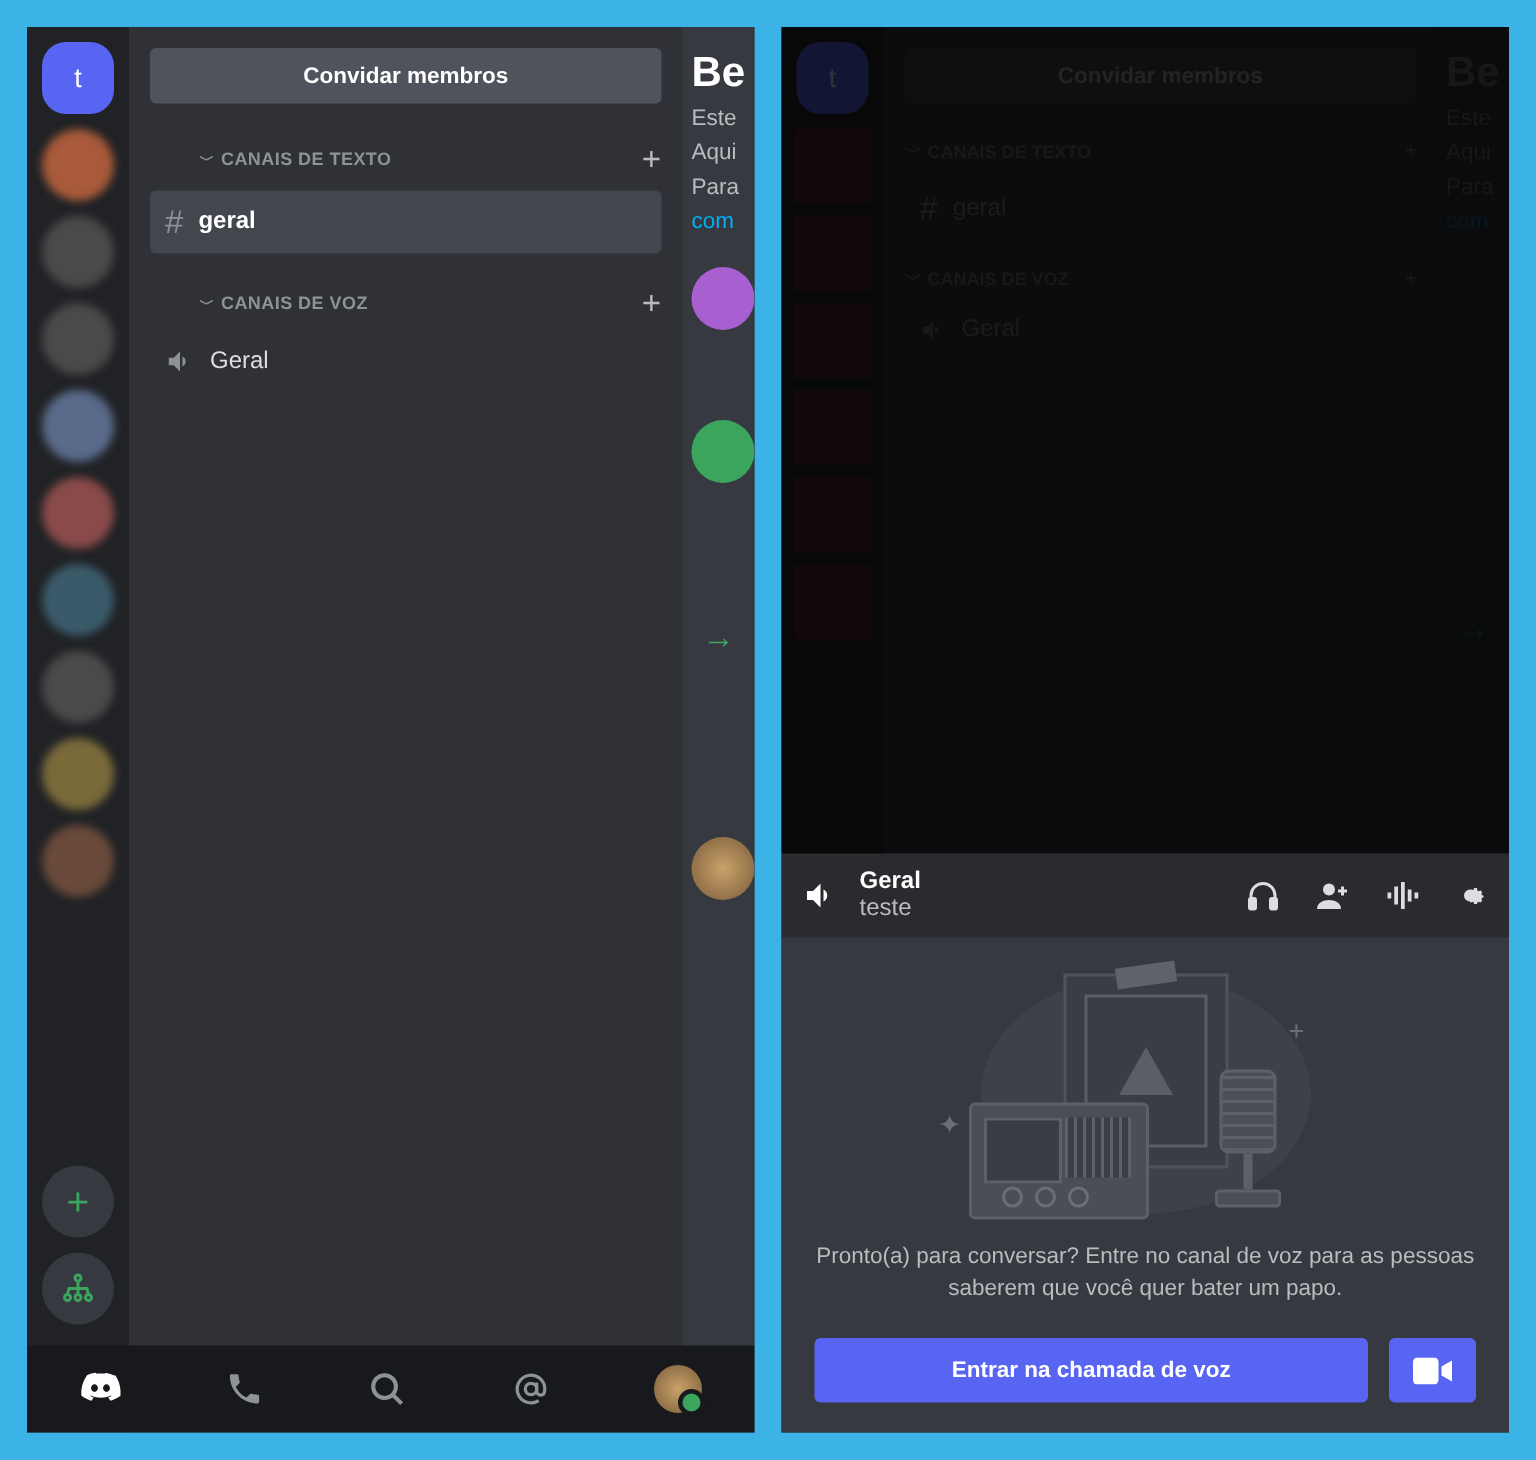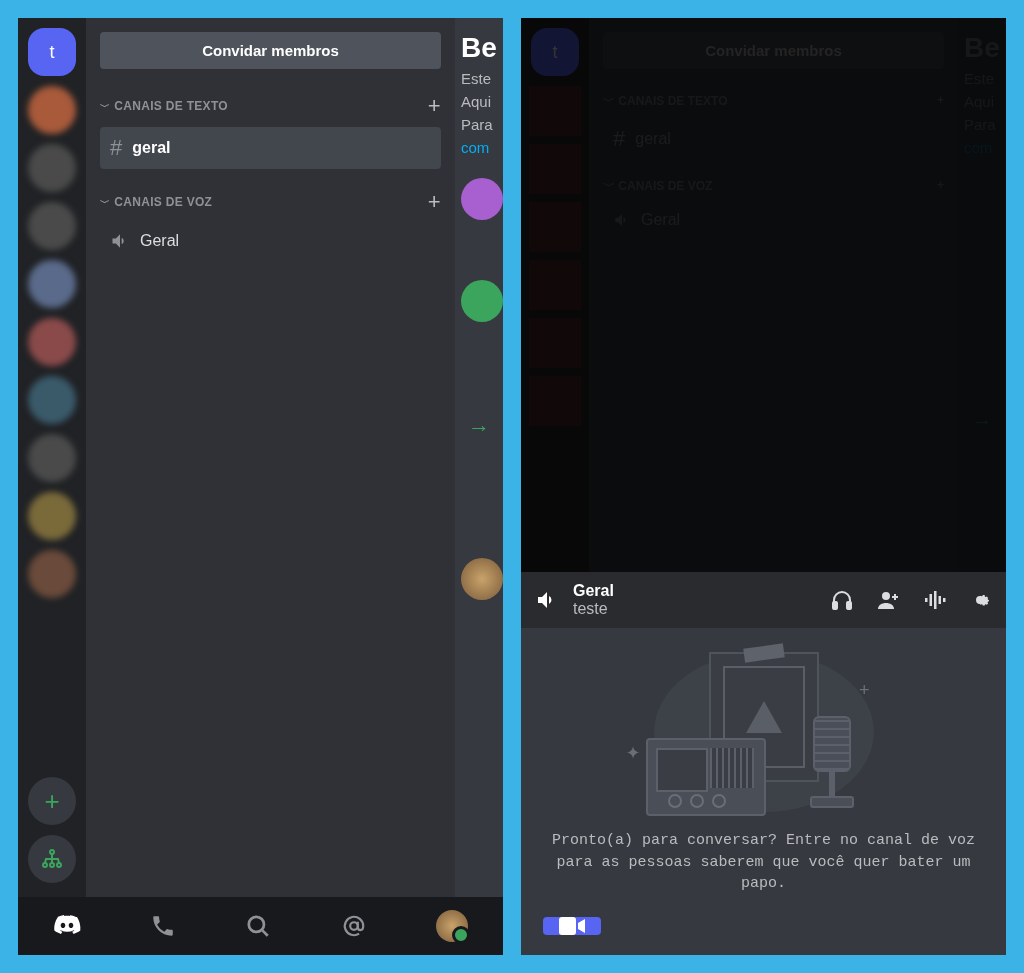--- a/index.html
+++ b/index.html
@@ -89,20 +89,21 @@
     font-size: 15px;
     margin-bottom: 24px;
   }
   .cat-row {
     display:flex;align-items:center;justify-content:space-between;
     color:#8e9297;
     font-size: 12px;
     font-weight: 700;
     letter-spacing: .3px;
     margin-bottom: 8px;
+    margin-left: 33px;
   }
   .cat-row .chev { margin-right:4px; font-size:10px;}
   .cat-row .plus { font-size:22px; font-weight:400; color:#b9bbbe;}
   .chan-item {
     display:flex;align-items:center;
     gap:10px;
     border-radius:4px;
     padding: 8px 10px;
     color:#dcddde;
     font-size: 16px;
@@ -198,21 +199,21 @@
   .illus .radio::after{content:"";position:absolute;right:10px;top:8px;width:44px;height:40px;background:repeating-linear-gradient(90deg,#5c606a 0 2px,#3a3d44 2px 6px);}
   .illus .radio .knob{position:absolute;width:14px;height:14px;border:2px solid #6a6e76;border-radius:50%;bottom:6px;}
   .illus .radio .knob.k1{left:20px;} .illus .radio .knob.k2{left:42px;} .illus .radio .knob.k3{left:64px;}
   .illus .mic{position:absolute;right:58px;bottom:0;width:48px;height:100px;}
   .illus .mic .head{width:38px;height:56px;background:#4a4e56;border:2px solid #5c606a;border-radius:6px;margin:0 auto;background-image:repeating-linear-gradient(0deg,#5c606a 0 2px,#4a4e56 2px 8px);}
   .illus .mic .stand{width:6px;height:24px;background:#5c606a;margin:0 auto;}
   .illus .mic .base{width:44px;height:12px;background:#4a4e56;border:2px solid #5c606a;border-radius:3px;margin:0 auto;}
   .illus .spark{position:absolute;color:#6a6e76;font-size:18px;}
   .illus .spark.s1{left:12px;bottom:52px;}
   .illus .spark.s2{right:44px;top:34px;}
-  .voice-text{color:#b9bbbe;text-align:center;font-size:15px;line-height:1.45;margin-top:14px;max-width:440px;font-family:Liberation Mono, monospace;}
+  .voice-text{color:#b9bbbe;text-align:center;font-size:15px;line-height:1.45;margin-top:14px;max-width:440px;}
   .voice-actions{display:flex;gap:14px;width:100%;margin-top:22px;}
   .join-btn{flex:1;background:#5865f2;color:#fff;border-radius:4px;padding:13px;text-align:center;font-weight:700;font-size:15px;}
   .cam-btn{width:58px;background:#5865f2;border-radius:4px;display:flex;align-items:center;justify-content:center;color:#fff;}
   svg{display:block;}
 </style>
 </head>
 <body>
 
 <div class="phone left-phone">
   <div class="server-rail">
@@ -404,20 +405,21 @@
         <div class="mic">
             <div class="head"></div>
             <div class="stand"></div>
             <div class="base"></div>
           </div>
         <div class="spark s1">✦</div>
           <div class="spark s2">+</div>
       </div>
       <div class="voice-text">Pronto(a) para conversar? Entre no canal de voz para as pessoas saberem que você quer bater um papo.</div>
       <div class="voice-actions">
+        <div class="join-btn">Entrar na chamada de voz</div>
         <div class="cam-btn">
           <svg width="26" height="18" viewBox="0 0 26 18" fill="#fff">
               <rect x="0" y="0" width="17" height="18" rx="3"></rect>
               <path d="M19 6l7-4v14l-7-4z"></path>
             </svg>
         </div>
       </div>
     </div>
   </div>
 </div>

